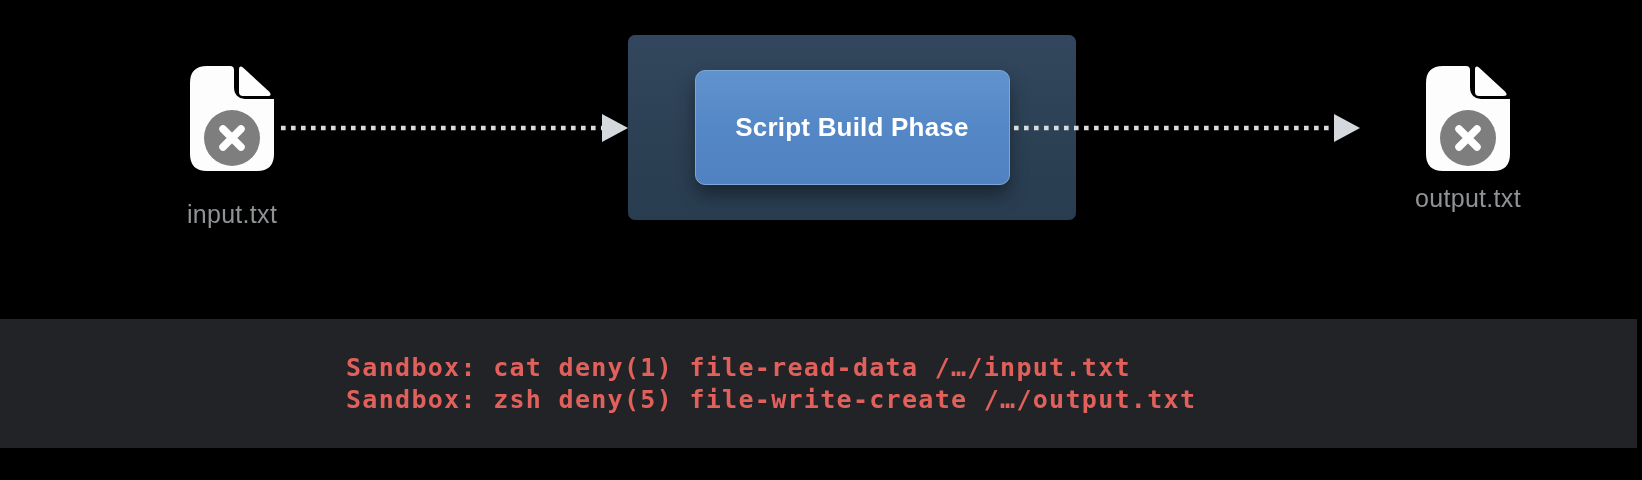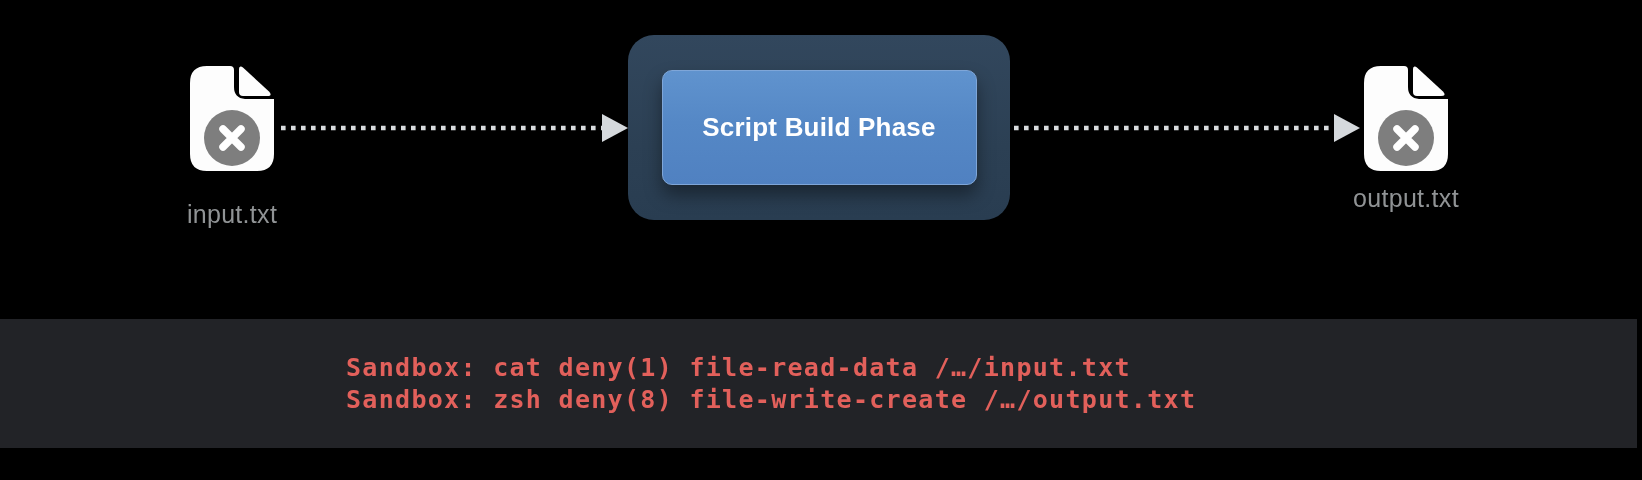--- a/index.html
+++ b/index.html
@@ -18,44 +18,44 @@
 
   
   .file-node {
     position: absolute;
     width: 160px;
     display: flex;
     flex-direction: column;
     align-items: center;
   }
   .file-node.input  { left: 152px; top: 66px; gap: 16px; }
-  .file-node.output { left: 1326px; top: 66px; }
+  .file-node.output { left: 1388px; top: 66px; }
   .file-icon { width: 84px; height: 105px; }
   .file-label {
     margin-top: 13px;
     font-size: 25px;
     line-height: 28px;
     color: #909395;
     letter-spacing: 0.3px;
     white-space: nowrap;
   }
 
   
   .arrow { position: absolute; top: 108px; height: 40px; }
   .arrow.arrow-1 { left: 276px; width: 356px; }
   .arrow.arrow-2 { left: 1010px; width: 354px; }
 
   
   .phase-outer {
     position: absolute;
     left: 628px;
     top: 35px;
-    width: 382px;
+    width: 448px;
     height: 185px;
-    border-radius: 26px;
+    border-radius: 7px;
     background: linear-gradient(180deg, #32475d 0%, #2c4054 60%, #293d51 100%);
     display: flex;
     align-items: center;
     justify-content: center;
   }
   .phase-inner {
     width: 315px;
     height: 115px;
     border-radius: 10px;
     background: linear-gradient(180deg, #6093ce 0%, #5588c6 45%, #5081c1 100%);
@@ -137,16 +137,16 @@
       <path fill="#fdfdfd" d="M17 0 H40 Q44 0 44 4 V21 Q44 32 55 33 H84 V88 Q84 105 67 105 H17 Q0 105 0 88 V17 Q0 0 17 0 Z"></path>
       <path fill="#fdfdfd" d="M51 0.5 Q49 0 49 3 V26 Q49 30 53 30 H77 Q83 30 79 25.5 L53.5 2 Q52.3 0.9 51 0.5 Z"></path>
       <circle cx="42" cy="72" r="28" fill="#7e7e7e"></circle>
       <path stroke="#ffffff" stroke-width="7.5" stroke-linecap="round" fill="none" d="M33 63 L51 81 M51 63 L33 81"></path>
     </svg>
     <div class="file-label">output.txt</div>
   </div>
 
   <div class="terminal">
     <div class="terminal-line">Sandbox: cat deny(1) file-read-data /…/input.txt</div>
-    <div class="terminal-line">Sandbox: zsh deny(8) file-write-create /…/output.txt</div>
+    <div class="terminal-line">Sandbox: zsh deny(5) file-write-create /…/output.txt</div>
   </div>
 
 </div>
 
 </body></html>

